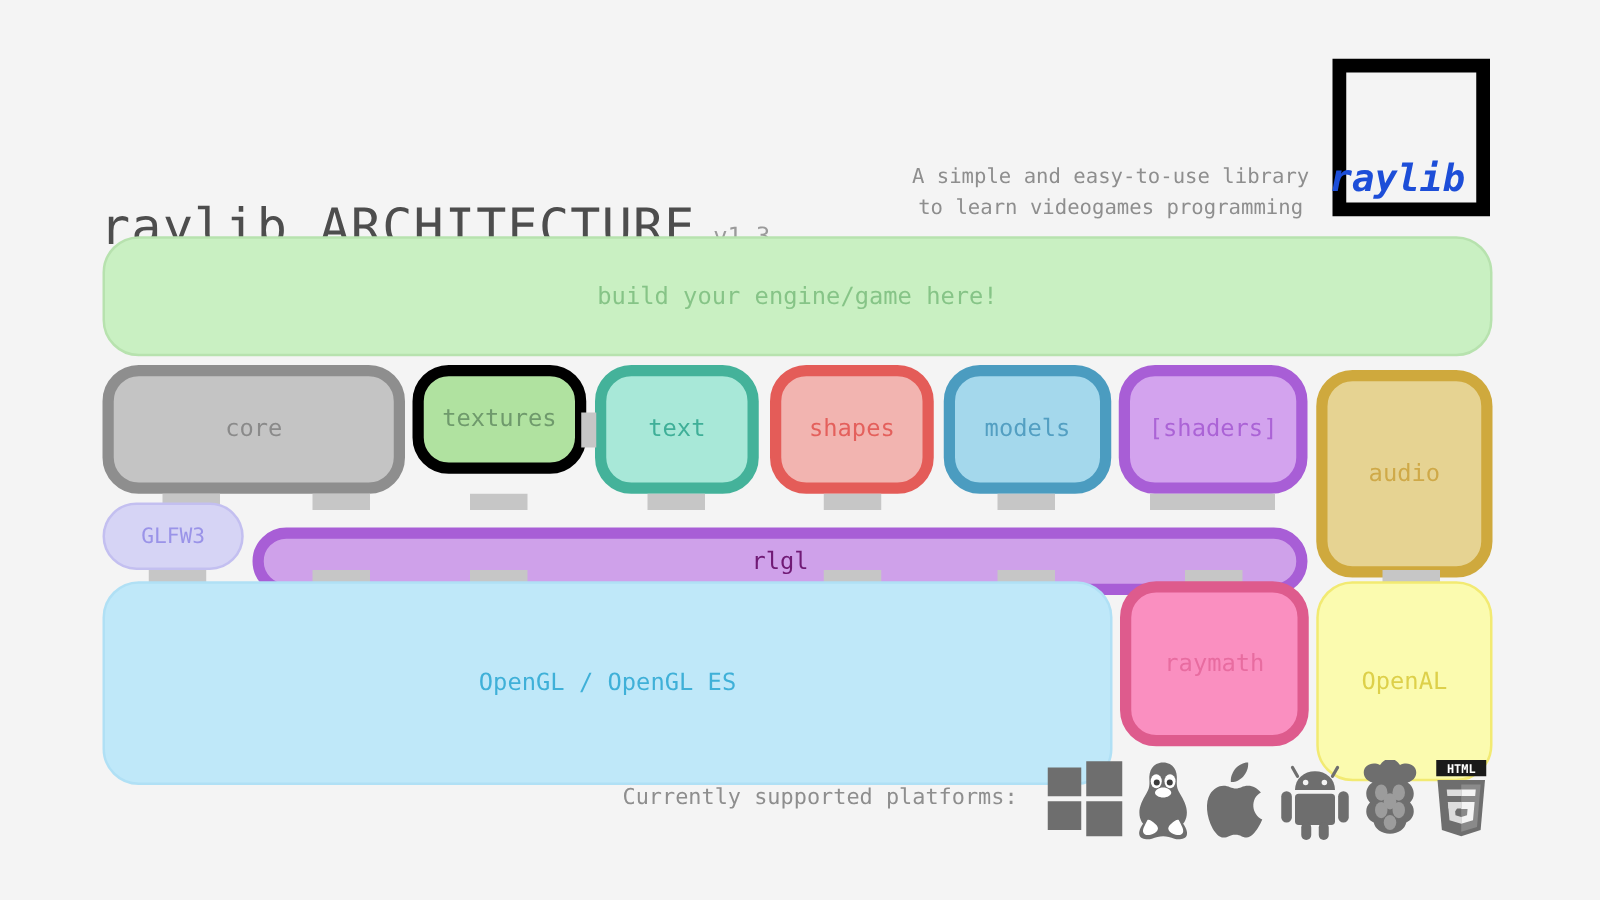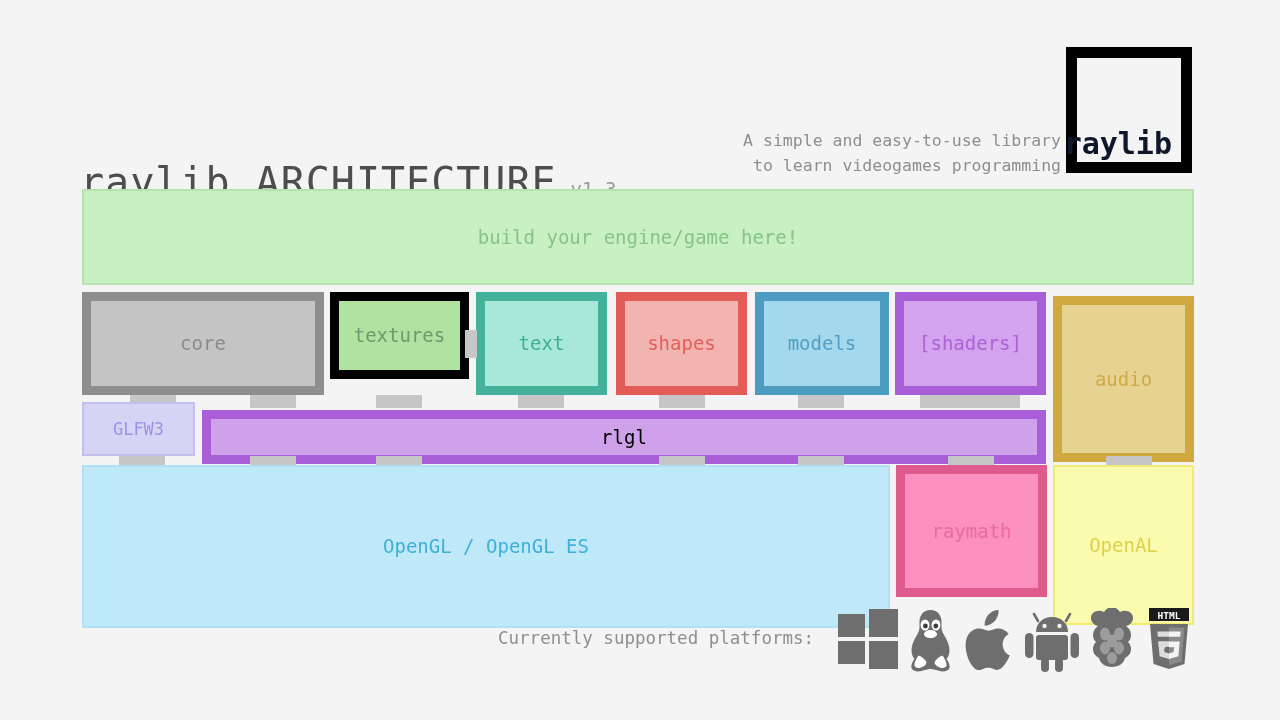--- a/index.html
+++ b/index.html
@@ -21,39 +21,41 @@
     color:#4d4d4d;
     white-space:nowrap;
     font-weight:normal;
     margin-top:28px;
   }
   #title .ver{font-size:19px;color:#9a9a9a;margin-left:14px;letter-spacing:0;}
   #tagline{
     left:716px;top:128px;width:345px;
     font-size:16.5px;line-height:25px;
     color:#8e8e8e;
-    text-align:right;
+    text-align:center;
     white-space:nowrap;
   }
   #logo{
     left:1066px;top:47px;width:126px;height:126px;
     border:11px solid #000000;
     background:#f4f4f4;
   }
   #logo .logotext{
     position:absolute;right:9px;bottom:1px;
-    font-size:30px;color:#0f172a;letter-spacing:0px;
+    font-size:30px;color:#1d4ed8;letter-spacing:0px;
     font-weight:bold;
+    font-style:italic;
   }
 
   
   .block{
     display:flex;align-items:center;justify-content:center;
     text-align:center;
     line-height:1.1;
+    border-radius:29px;
   }
   .block .lbl{display:block;}
 
   
   #userlayer{
     left:82px;top:189px;width:1112px;height:96px;
     background:#c9f0c2;border:2px solid #b7e2ae;
     color:#86c487;font-size:19px;
   }
 
@@ -62,21 +64,21 @@
   #m-core    {left:82px; top:292px;width:242px;height:103px;background:#c4c4c4;border:9px solid #8e8e8e;color:#8a8a8a;}
   #m-textures{left:330px;top:292px;width:139px;height:87px;background:#b0e2a0;border:9px solid #000000;color:#6f9a6c;}
   #m-text    {left:476px;top:292px;width:131px;height:103px;background:#a8e8d8;border:9px solid #44b29a;color:#3faf98;}
   #m-shapes  {left:616px;top:292px;width:131px;height:103px;background:#f2b4b0;border:9px solid #e45c58;color:#e4605c;}
   #m-models  {left:755px;top:292px;width:134px;height:103px;background:#a4d8ec;border:9px solid #4b9cc0;color:#539fc2;}
   #m-shaders {left:895px;top:292px;width:151px;height:103px;background:#d3a3ee;border:9px solid #a85ed6;color:#ab63d6;}
   #m-audio   {left:1053px;top:296px;width:141px;height:166px;background:#e6d392;border:9px solid #cfa93d;color:#cfa948;}
 
   
   #m-glfw{left:82px;top:402px;width:113px;height:54px;background:#d6d4f5;border:2px solid #c3bff0;color:#9a93e8;font-size:17px;}
-  #m-rlgl{left:202px;top:410px;width:844px;height:54px;background:#cfa1ea;border:9px solid #a85ed6;color:#000000;font-size:19px;}
+  #m-rlgl{left:202px;top:422px;width:844px;height:54px;background:#cfa1ea;border:9px solid #a85ed6;color:#701a75;font-size:19px;}
 
   
   #m-opengl {left:82px; top:465px;width:808px;height:163px;background:#bfe8f9;border:2px solid #b0e0f5;color:#3fb0d8;font-size:19px;}
   #m-raymath{left:896px;top:465px;width:151px;height:132px;background:#fa8fc0;border:9px solid #de5b8d;color:#e86ca0;font-size:19px;}
   #m-openal {left:1053px;top:465px;width:141px;height:160px;background:#fbfbaf;border:2px solid #f2ea72;color:#ddd04a;font-size:19px;}
 
   
   .tab{background:#c6c6c6;}
 
   

